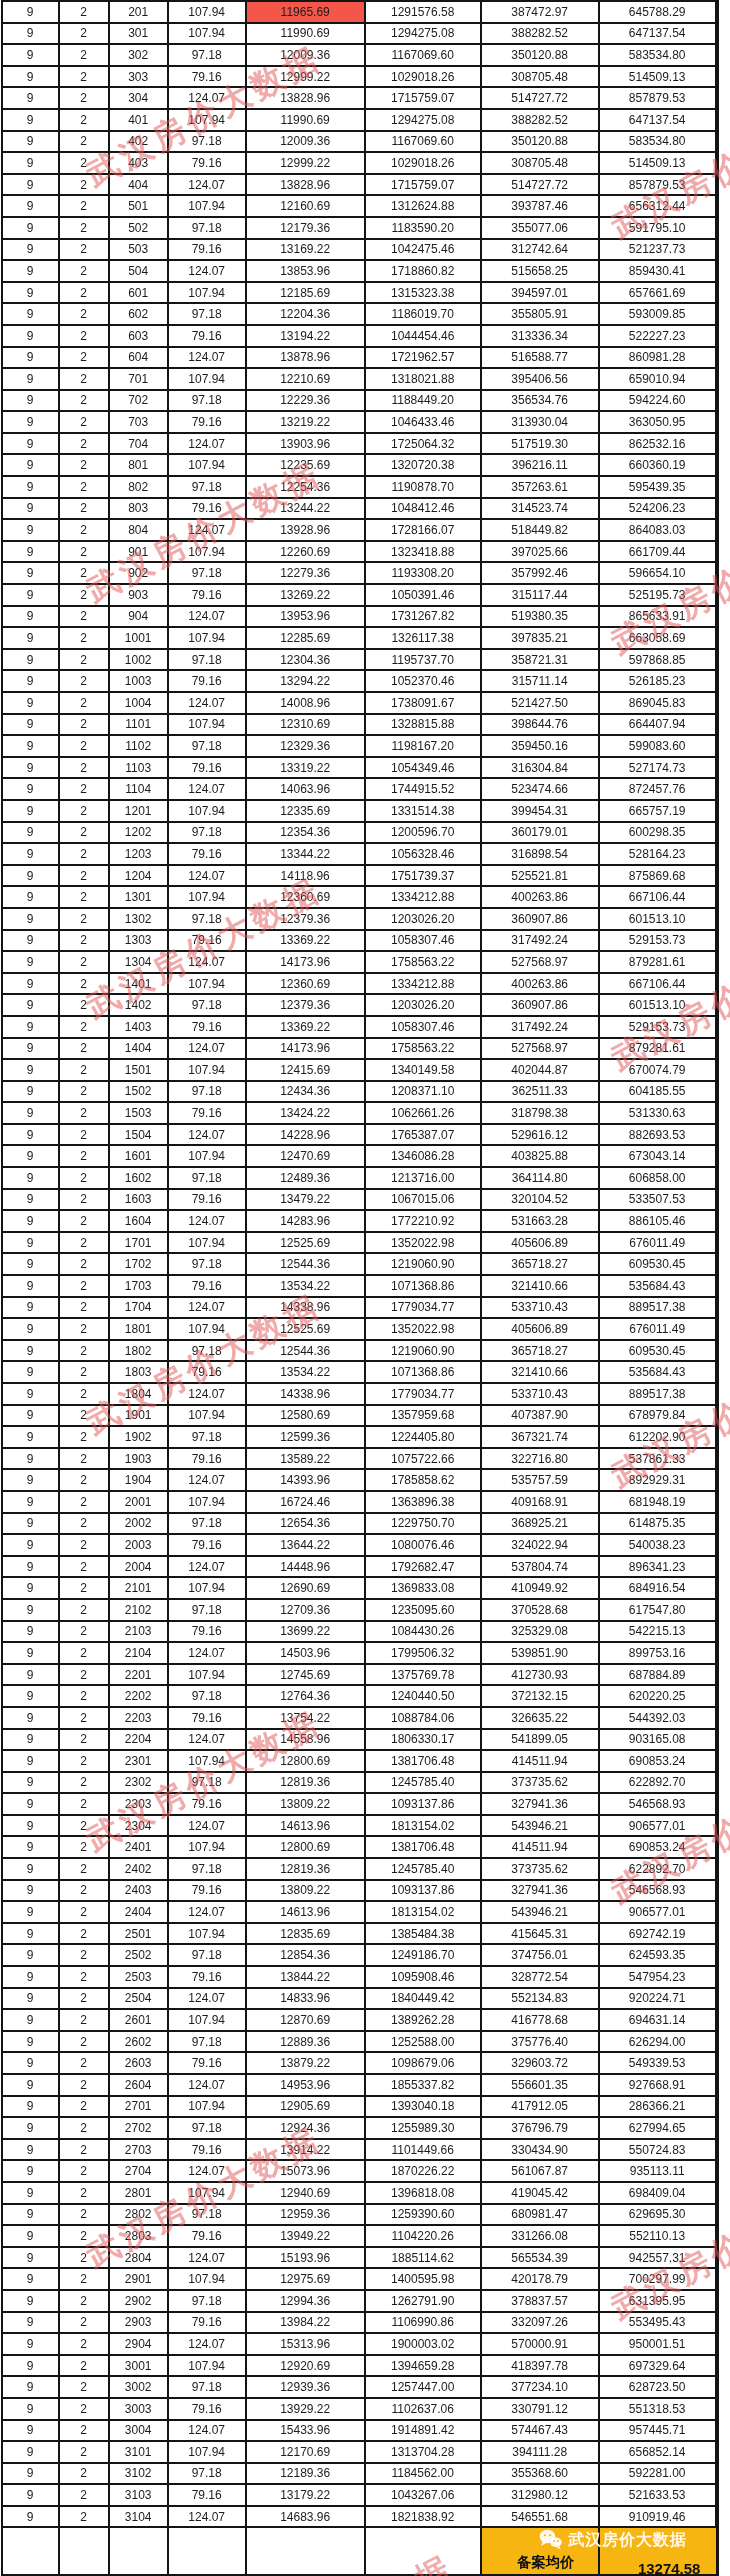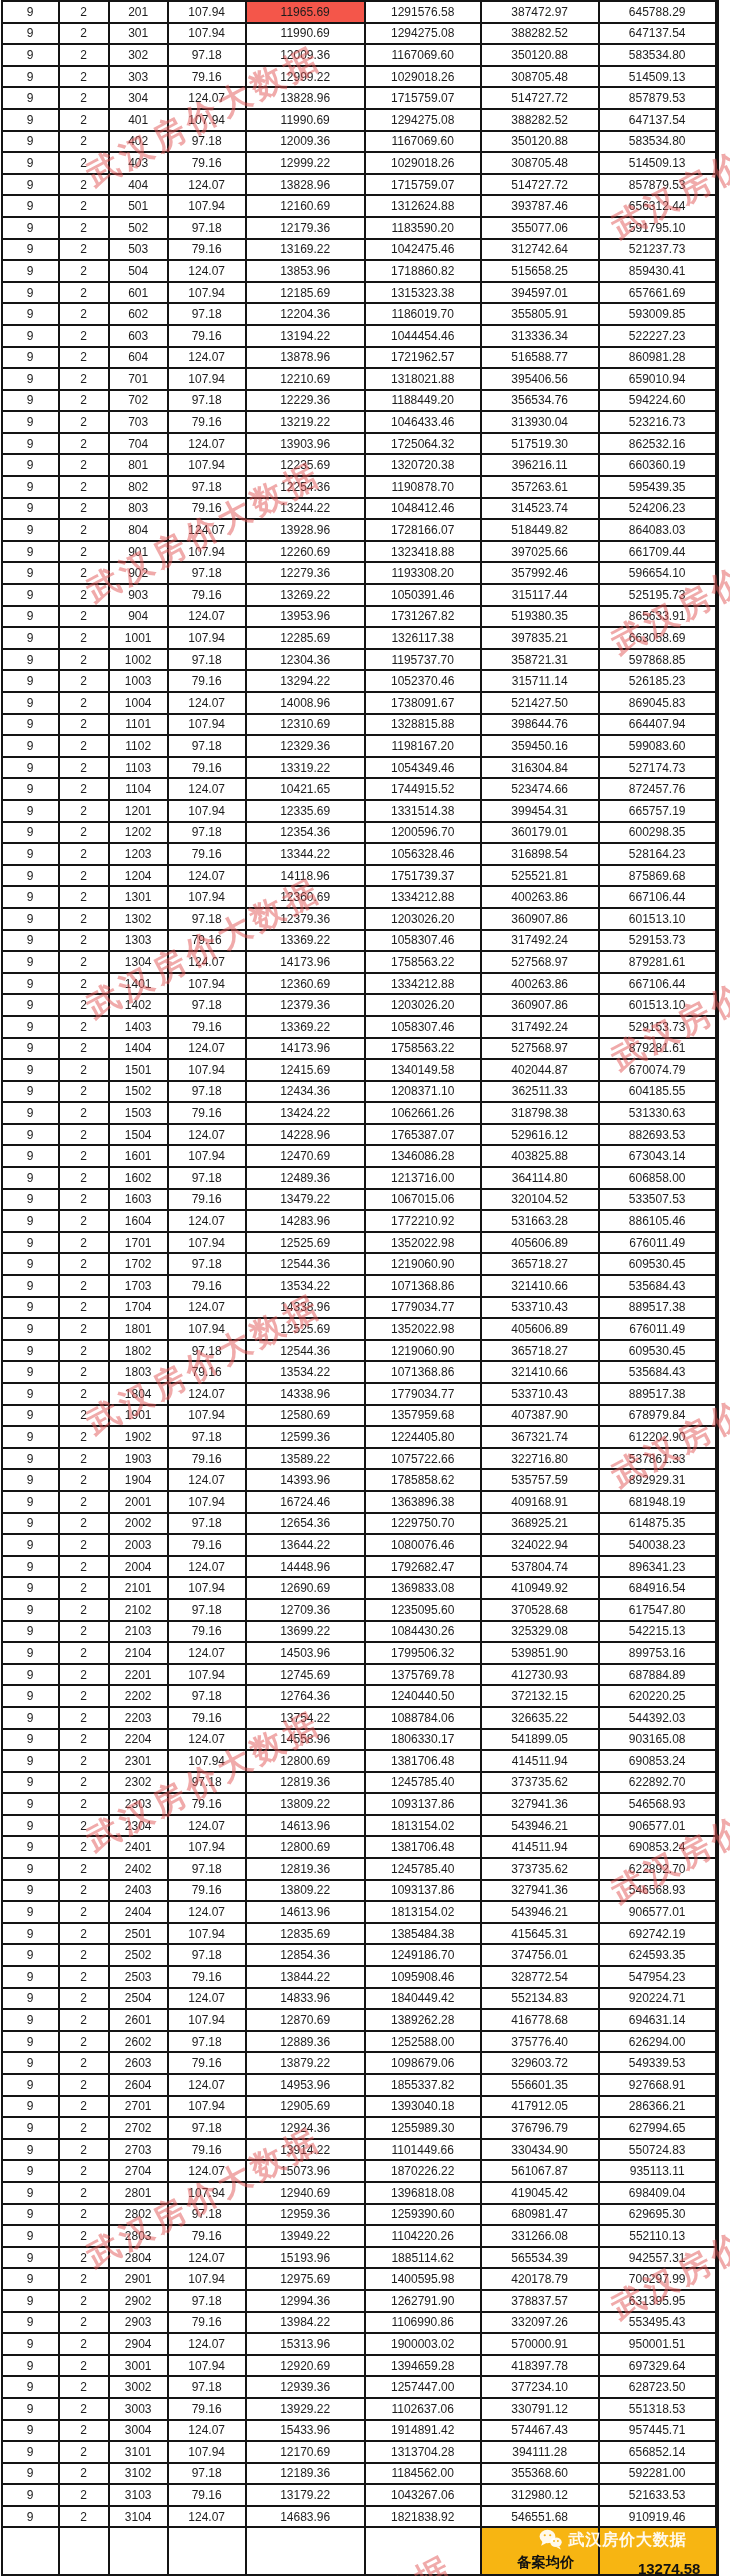--- a/index.html
+++ b/index.html
@@ -254,21 +254,21 @@
         <div class="cell col7">594224.60</div>
       </div>
       <div class="trow">
         <div class="cell col0">9</div>
         <div class="cell col1">2</div>
         <div class="cell col2">703</div>
         <div class="cell col3">79.16</div>
         <div class="cell col4">13219.22</div>
         <div class="cell col5">1046433.46</div>
         <div class="cell col6">313930.04</div>
-        <div class="cell col7">523216.73</div>
+        <div class="cell col7">363050.95</div>
       </div>
       <div class="trow">
         <div class="cell col0">9</div>
         <div class="cell col1">2</div>
         <div class="cell col2">704</div>
         <div class="cell col3">124.07</div>
         <div class="cell col4">13903.96</div>
         <div class="cell col5">1725064.32</div>
         <div class="cell col6">517519.30</div>
         <div class="cell col7">862532.16</div>
@@ -421,21 +421,21 @@
         <div class="cell col4">13319.22</div>
         <div class="cell col5">1054349.46</div>
         <div class="cell col6">316304.84</div>
         <div class="cell col7">527174.73</div>
       </div>
       <div class="trow">
         <div class="cell col0">9</div>
         <div class="cell col1">2</div>
         <div class="cell col2">1104</div>
         <div class="cell col3">124.07</div>
-        <div class="cell col4">10421.65</div>
+        <div class="cell col4">14063.96</div>
         <div class="cell col5">1744915.52</div>
         <div class="cell col6">523474.66</div>
         <div class="cell col7">872457.76</div>
       </div>
       <div class="trow">
         <div class="cell col0">9</div>
         <div class="cell col1">2</div>
         <div class="cell col2">1201</div>
         <div class="cell col3">107.94</div>
         <div class="cell col4">12335.69</div>

